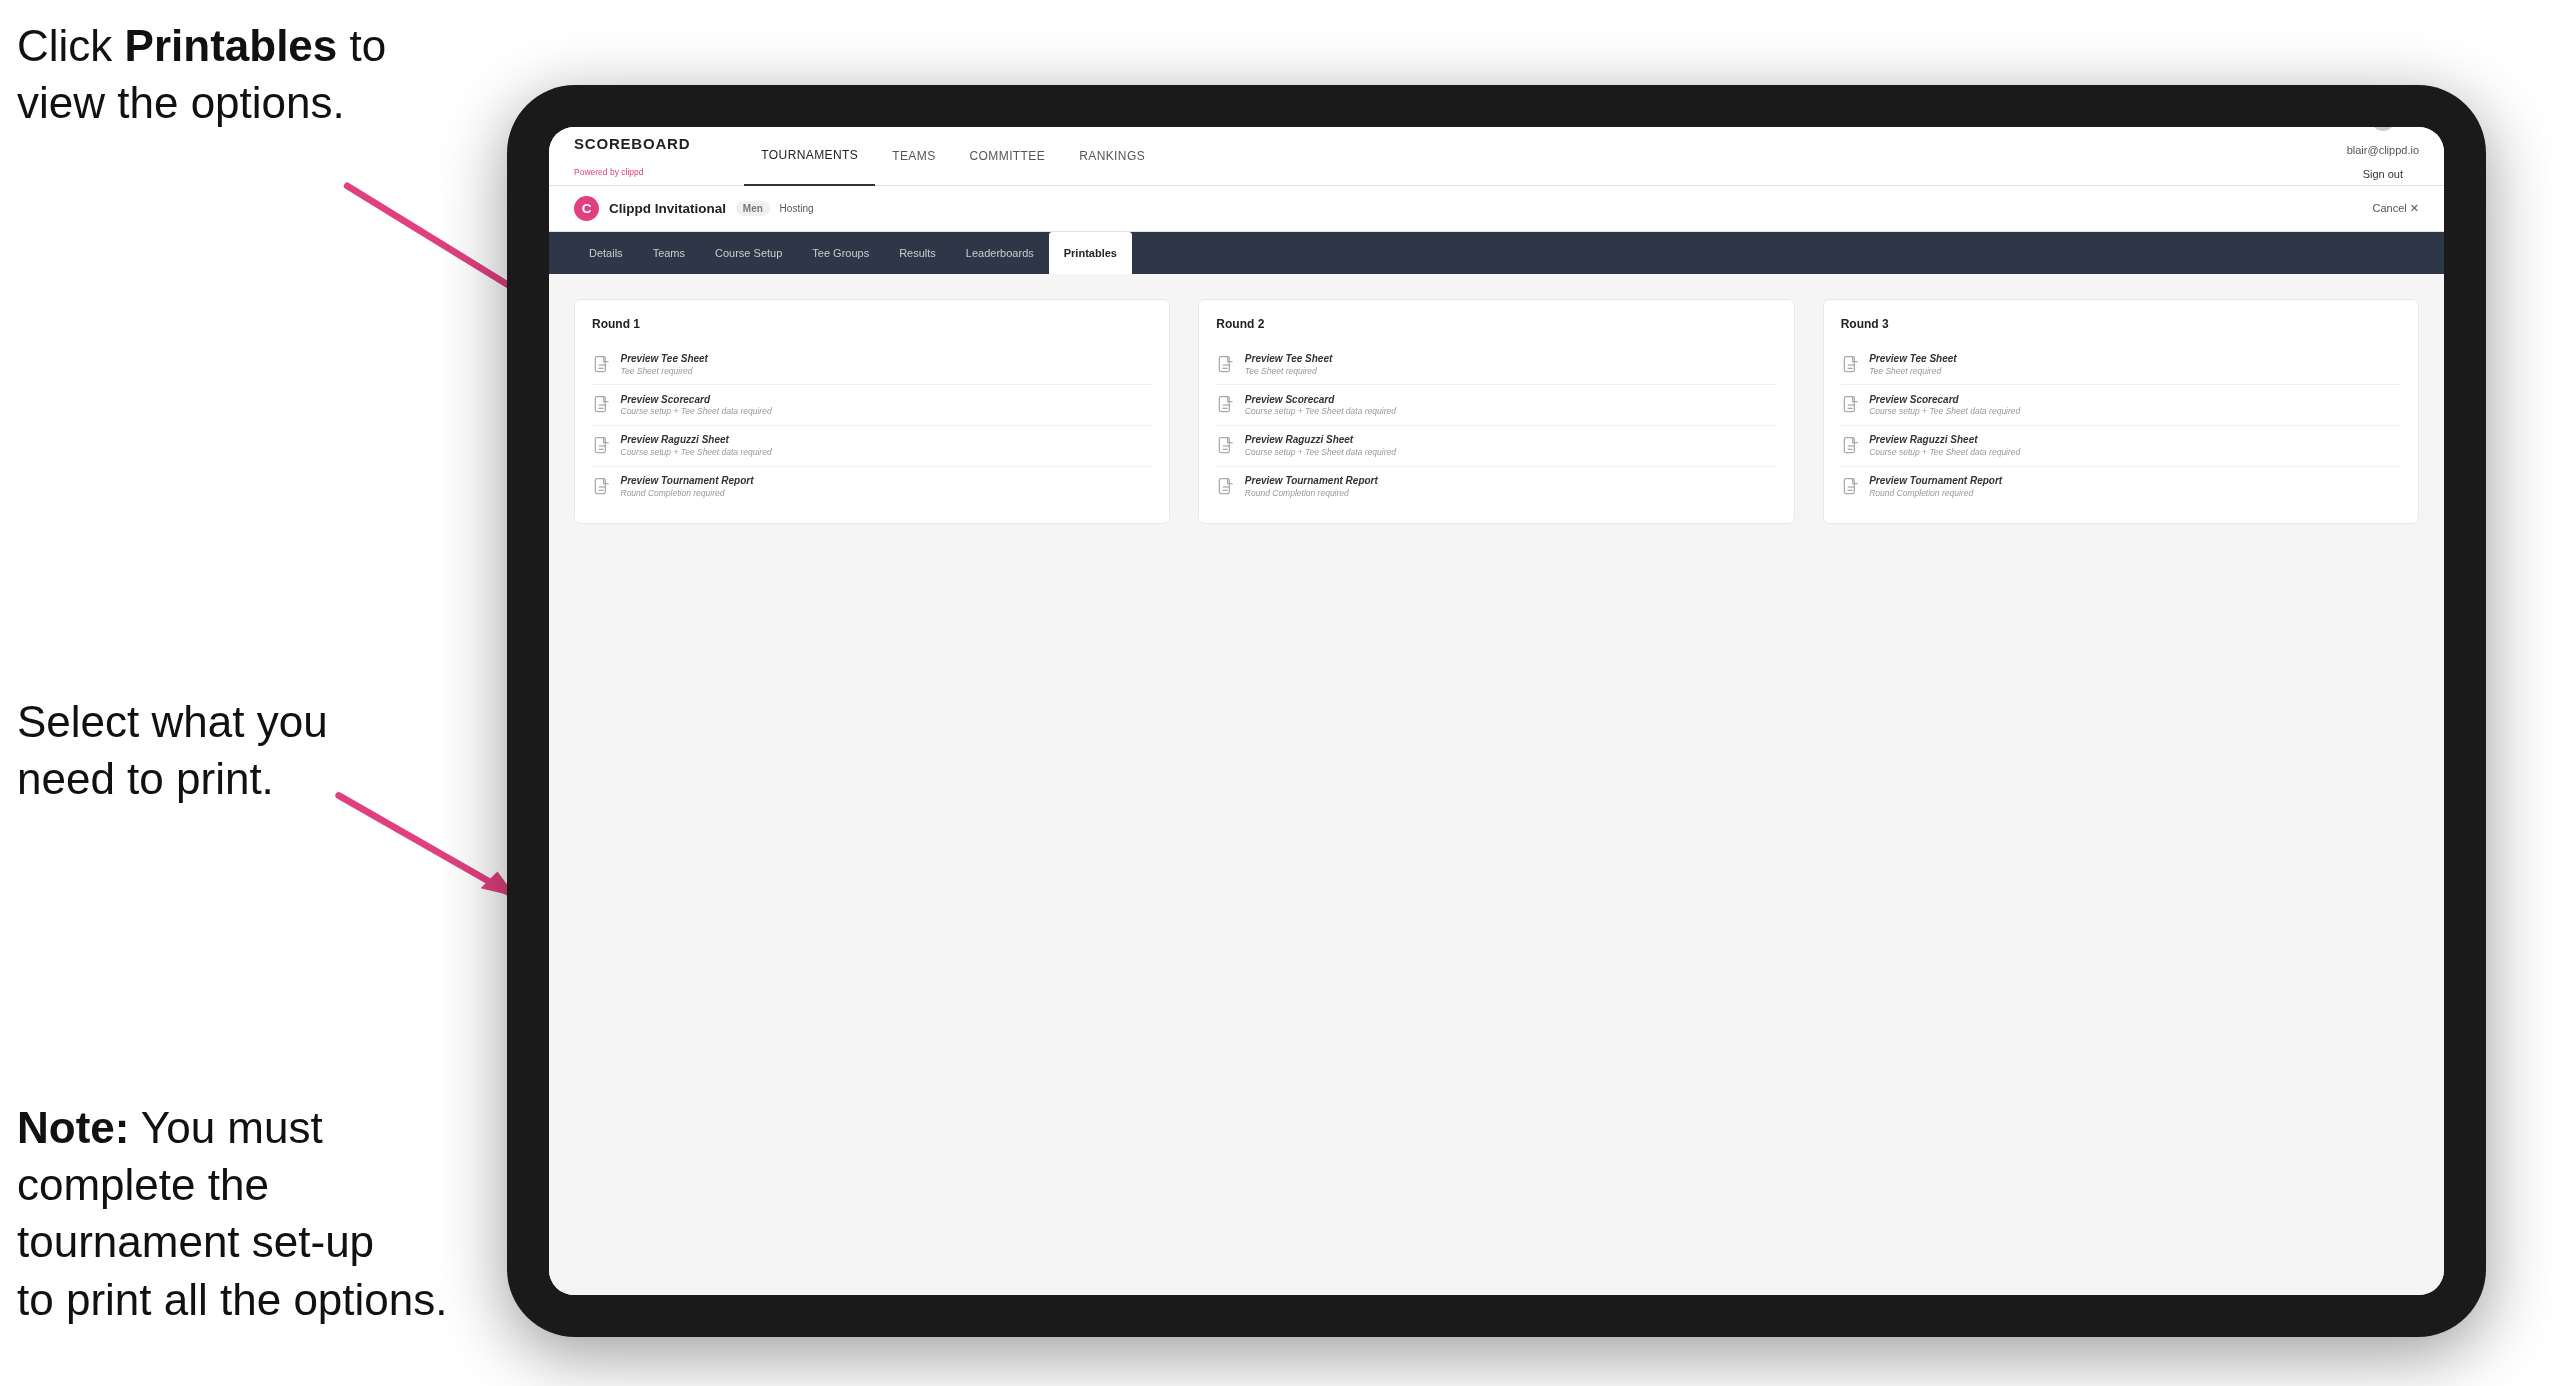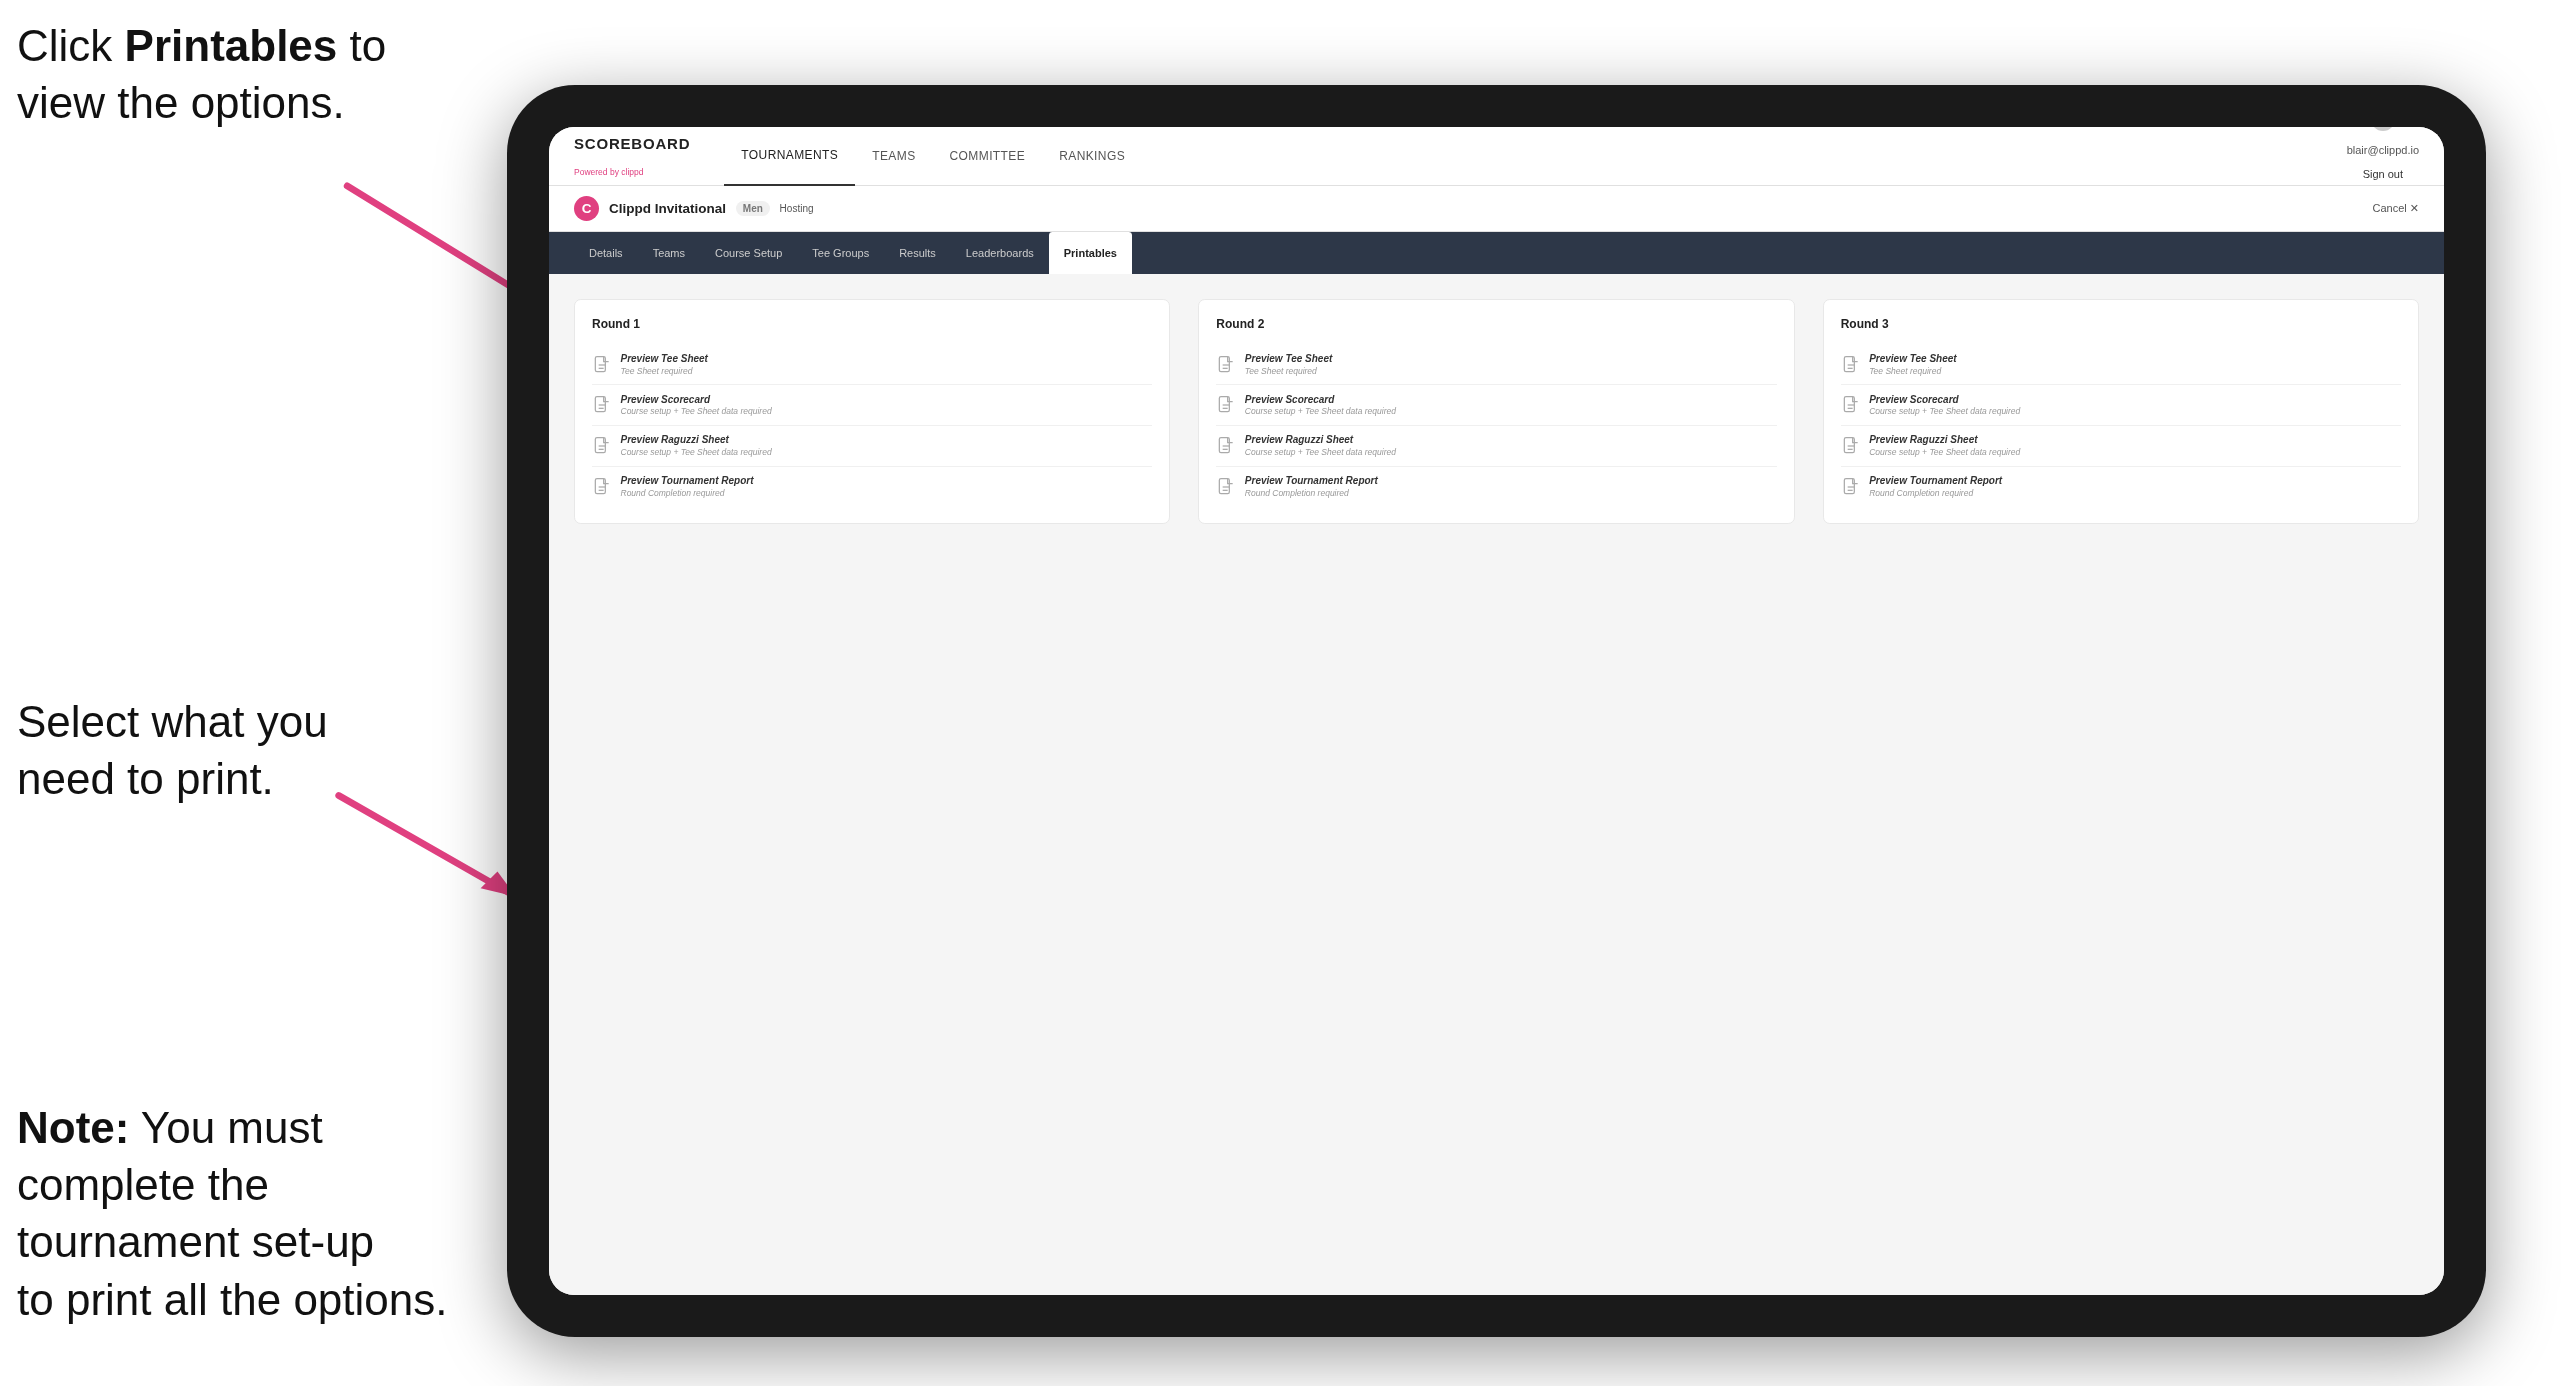--- a/index.html
+++ b/index.html
@@ -85,20 +85,21 @@
 
     
     .top-nav {
       background: #fff;
       border-bottom: 0.8px solid #e0e0e0;
       padding: 0 25px;
       display: flex;
       align-items: center;
       height: 59px;
       flex-shrink: 0;
+      gap: 20px;
     }
 
     .brand {
       display: flex;
       flex-direction: column;
       margin-right: 34px;
     }
     .brand-title {
       font-size: 15px;
       font-weight: 800;

